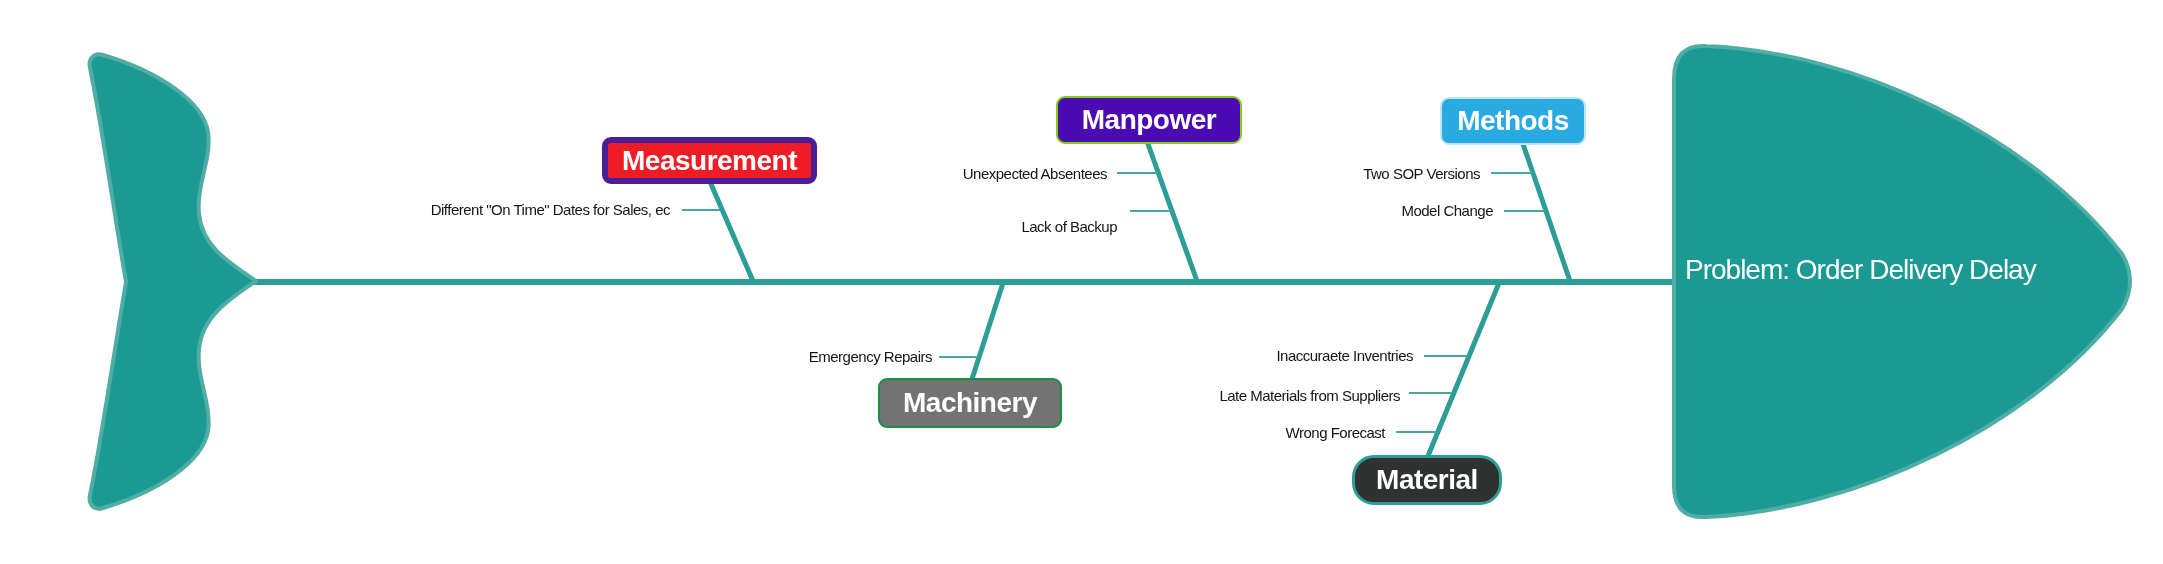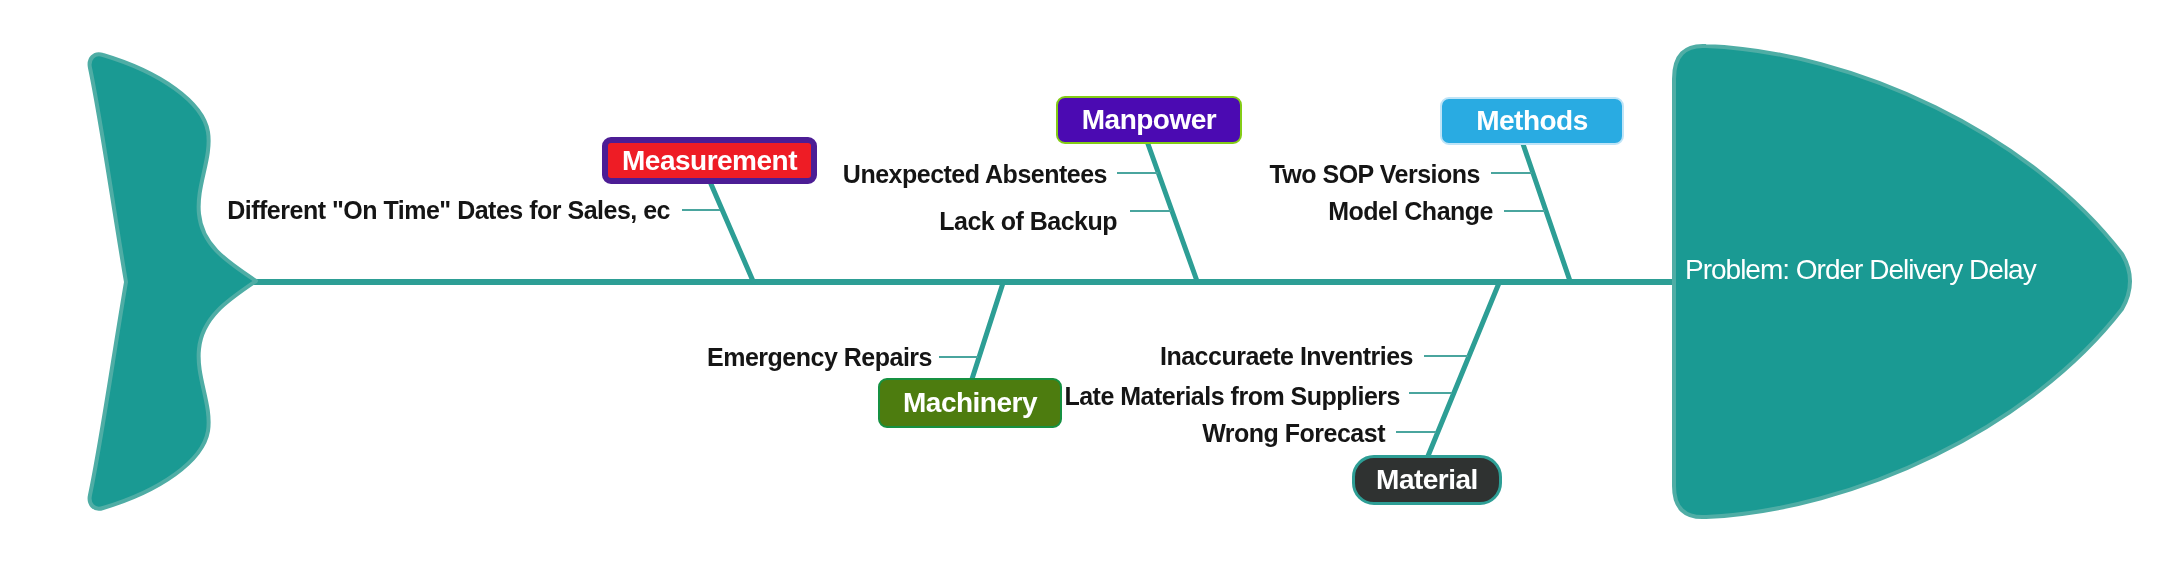--- a/index.html
+++ b/index.html
@@ -21,37 +21,37 @@
     justify-content: center;
     color: #ffffff;
     font-weight: bold;
     font-size: 28px;
     letter-spacing: -0.5px;
     white-space: nowrap;
     box-sizing: border-box;
   }
   .box-measurement { left: 602px;  top: 137px; width: 215px; height: 47px; border: 6px solid #4c1d95; }
   .box-manpower    { left: 1056px; top: 96px;  width: 186px; height: 48px; border: 2px solid #84cc16; }
-  .box-methods     { left: 1440px; top: 97px;  width: 184px; height: 48px; border: 2px solid #bfe4f7; }
+  .box-methods     { left: 1440px; top: 97px;  width: 146px; height: 48px; border: 2px solid #bfe4f7; }
   .box-machinery   { left: 878px;  top: 378px; width: 184px; height: 50px; border: 2px solid #169141; }
   .box-material    { left: 1352px; top: 455px; width: 150px; height: 50px; border: 3px solid #2d9e95; }
 
   .cause {
     position: absolute;
-    font-size: 25px;
-    font-weight: bold;
+    font-size: 15px;
+    font-weight: normal;
     letter-spacing: -0.5px;
     line-height: 22px;
     color: #151515;
     white-space: nowrap;
     text-align: right;
   }
   .cause-m1  { right: 1493px; top: 199px; }
   .cause-mp1 { right: 1056px; top: 163px; }
-  .cause-mp2 { right: 1046px; top: 210px; padding-left: 34px; }
+  .cause-mp2 { right: 1046px; top: 216px; padding-left: 34px; }
   .cause-me1 { right: 683px;  top: 163px; }
   .cause-me2 { right: 670px;  top: 200px; }
   .cause-ma1 { right: 1231px; top: 346px; }
   .cause-mt1 { right: 750px;  top: 345px; }
   .cause-mt2 { right: 763px;  top: 385px; }
   .cause-mt3 { right: 778px;  top: 422px; }
 
   .problem-label {
     position: absolute;
     left: 1685px;
@@ -101,21 +101,21 @@
 
   <div class="cat-box box-measurement" style="background-color: rgb(238, 28, 37);">
     <span>Measurement</span>
   </div>
   <div class="cat-box box-manpower" style="background-color: rgb(75, 10, 178);">
     <span>Manpower</span>
   </div>
   <div class="cat-box box-methods" style="background-color: rgb(41, 171, 226);">
     <span>Methods</span>
   </div>
-  <div class="cat-box box-machinery" style="background-color: #4d7c0f;">
+  <div class="cat-box box-machinery" style="background-color: #737373;">
     <span>Machinery</span>
   </div>
   <div class="cat-box box-material" style="background-color: rgb(47, 50, 49); border-radius: 22px;">
     <span>Material</span>
   </div>
 
   <div class="cause cause-m1">Different "On Time" Dates for Sales, ec</div>
   <div class="cause cause-mp1">Unexpected Absentees</div>
   <div class="cause cause-mp2">Lack of Backup</div>
   <div class="cause cause-me1">Two SOP Versions</div>

